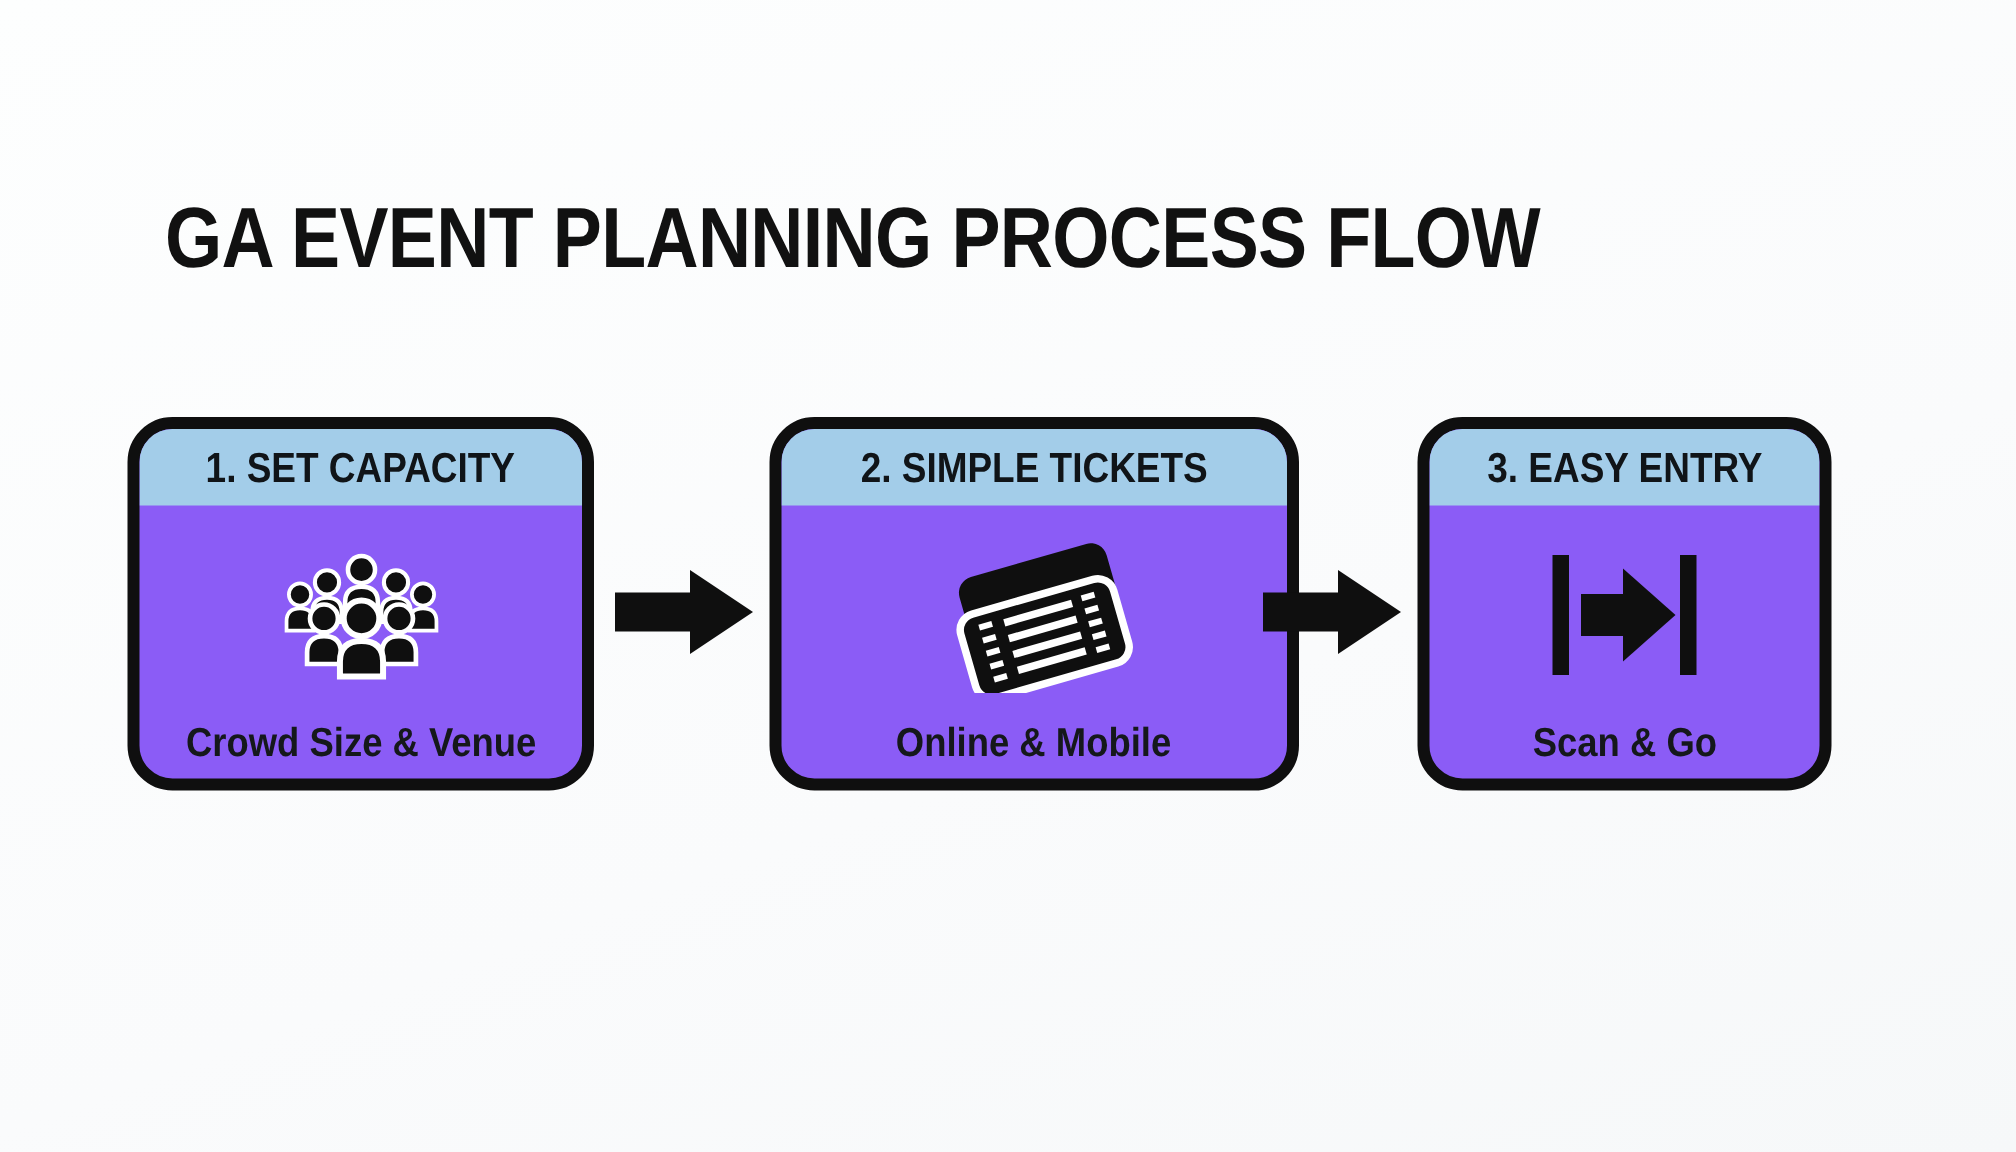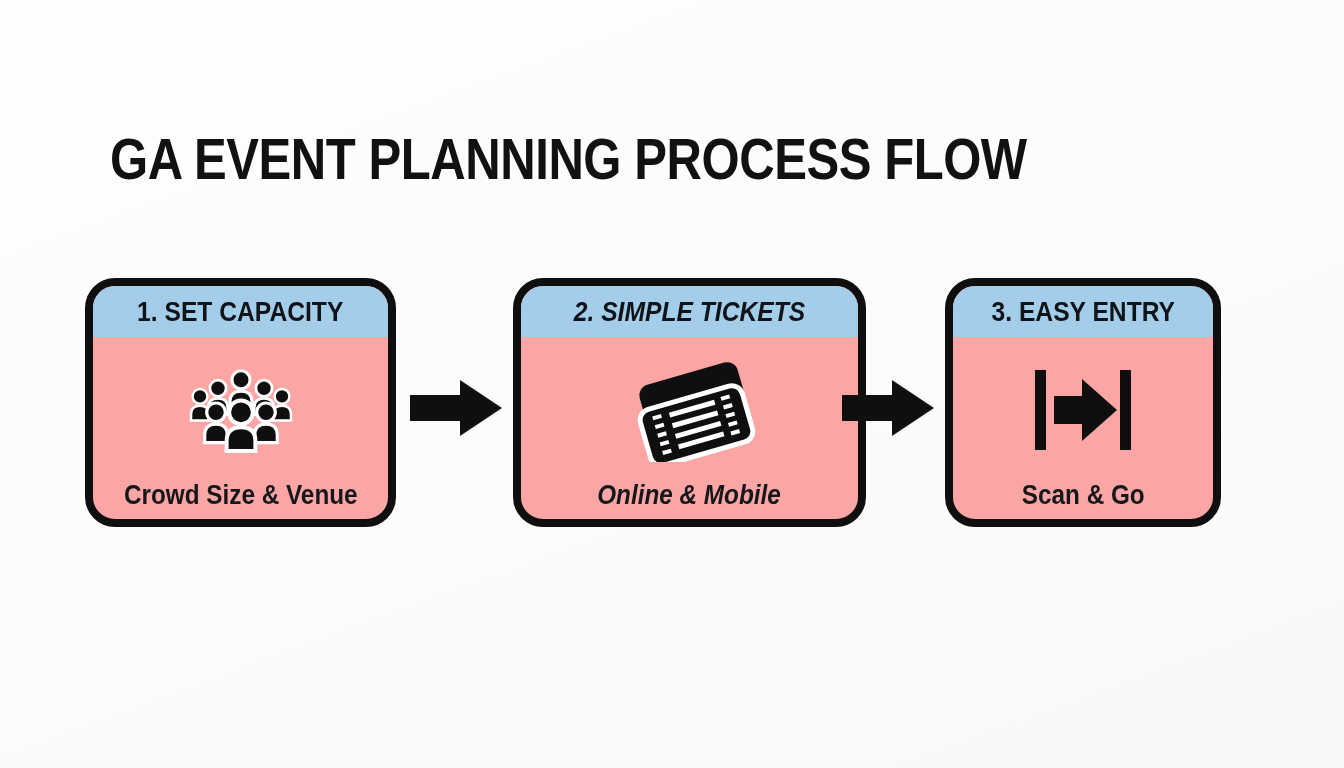--- a/index.html
+++ b/index.html
@@ -21,29 +21,29 @@
     letter-spacing: -0.5px;
     white-space: nowrap;
     transform: scaleX(0.86);
     transform-origin: left center;
   }
 
   .step-box {
     position: absolute;
     top: 278px;
     height: 249px;
-    background: #fca5a5;
+    background: #8b5cf6;
     border: 8px solid #0f0f0f;
     border-radius: 30px;
     overflow: hidden;
     display: flex;
     flex-direction: column;
   }
   .step-box.b1 { left: 85px;  width: 311px; }
-  .step-box.b2 { left: 513px; width: 353px; font-style: italic; }
+  .step-box.b2 { left: 513px; width: 353px; }
   .step-box.b3 { left: 945px; width: 276px; }
 
   .step-header {
     height: 51px;
     flex: none;
     background: #a3cde9;
     display: flex;
     align-items: center;
     justify-content: center;
   }

